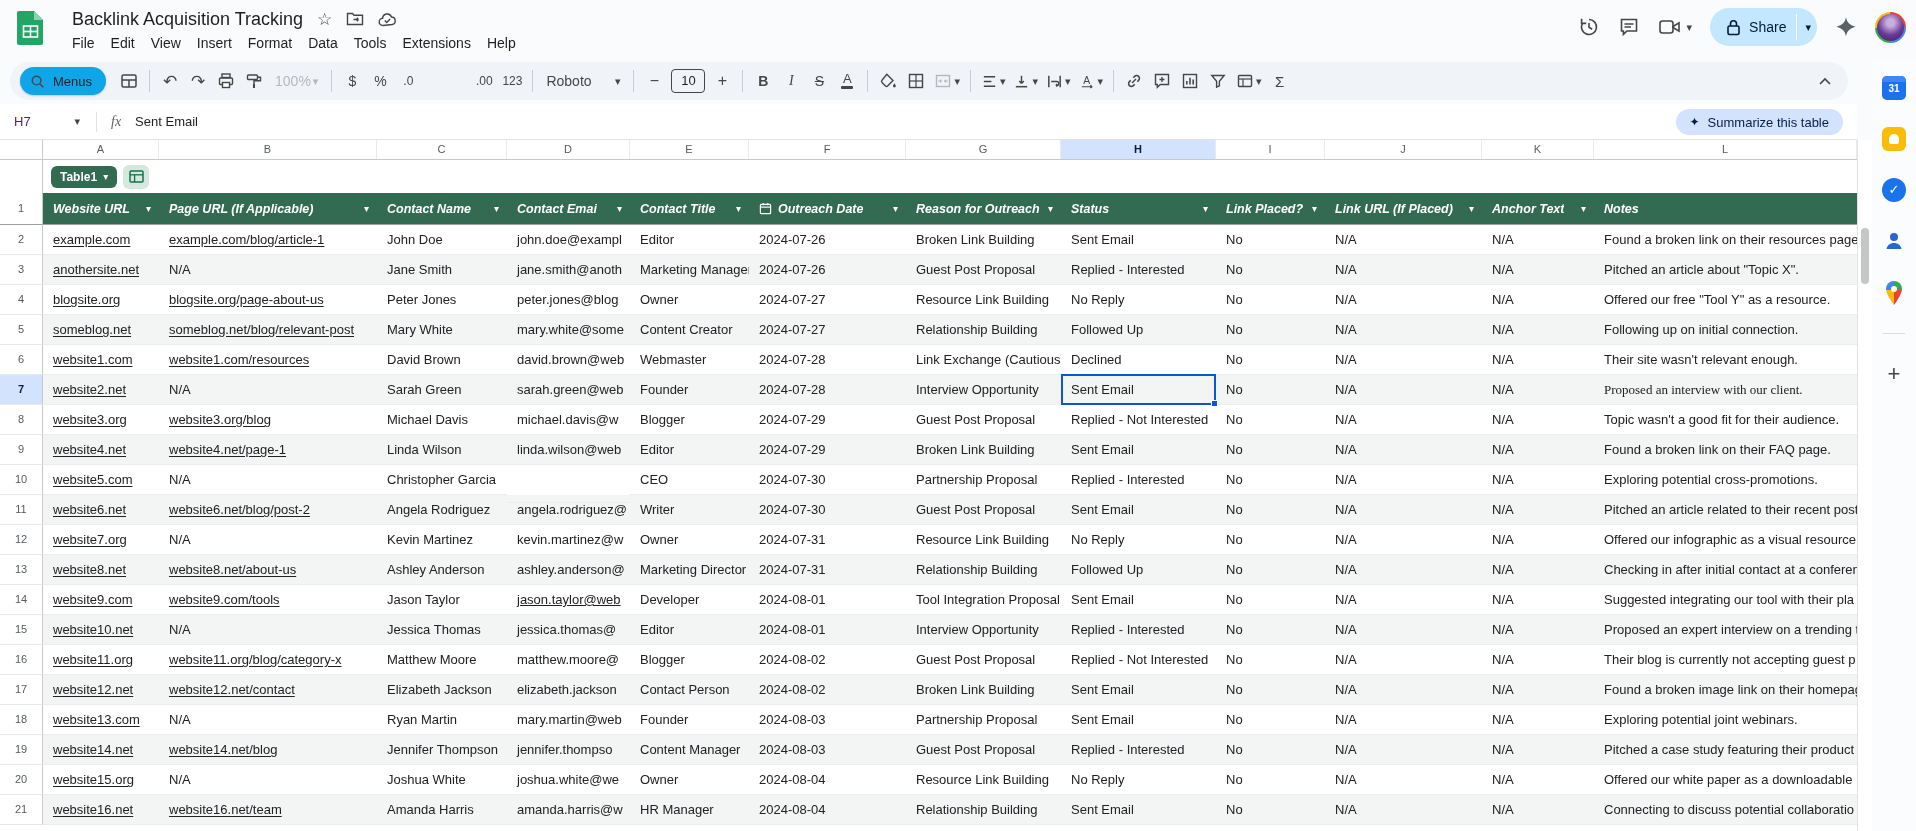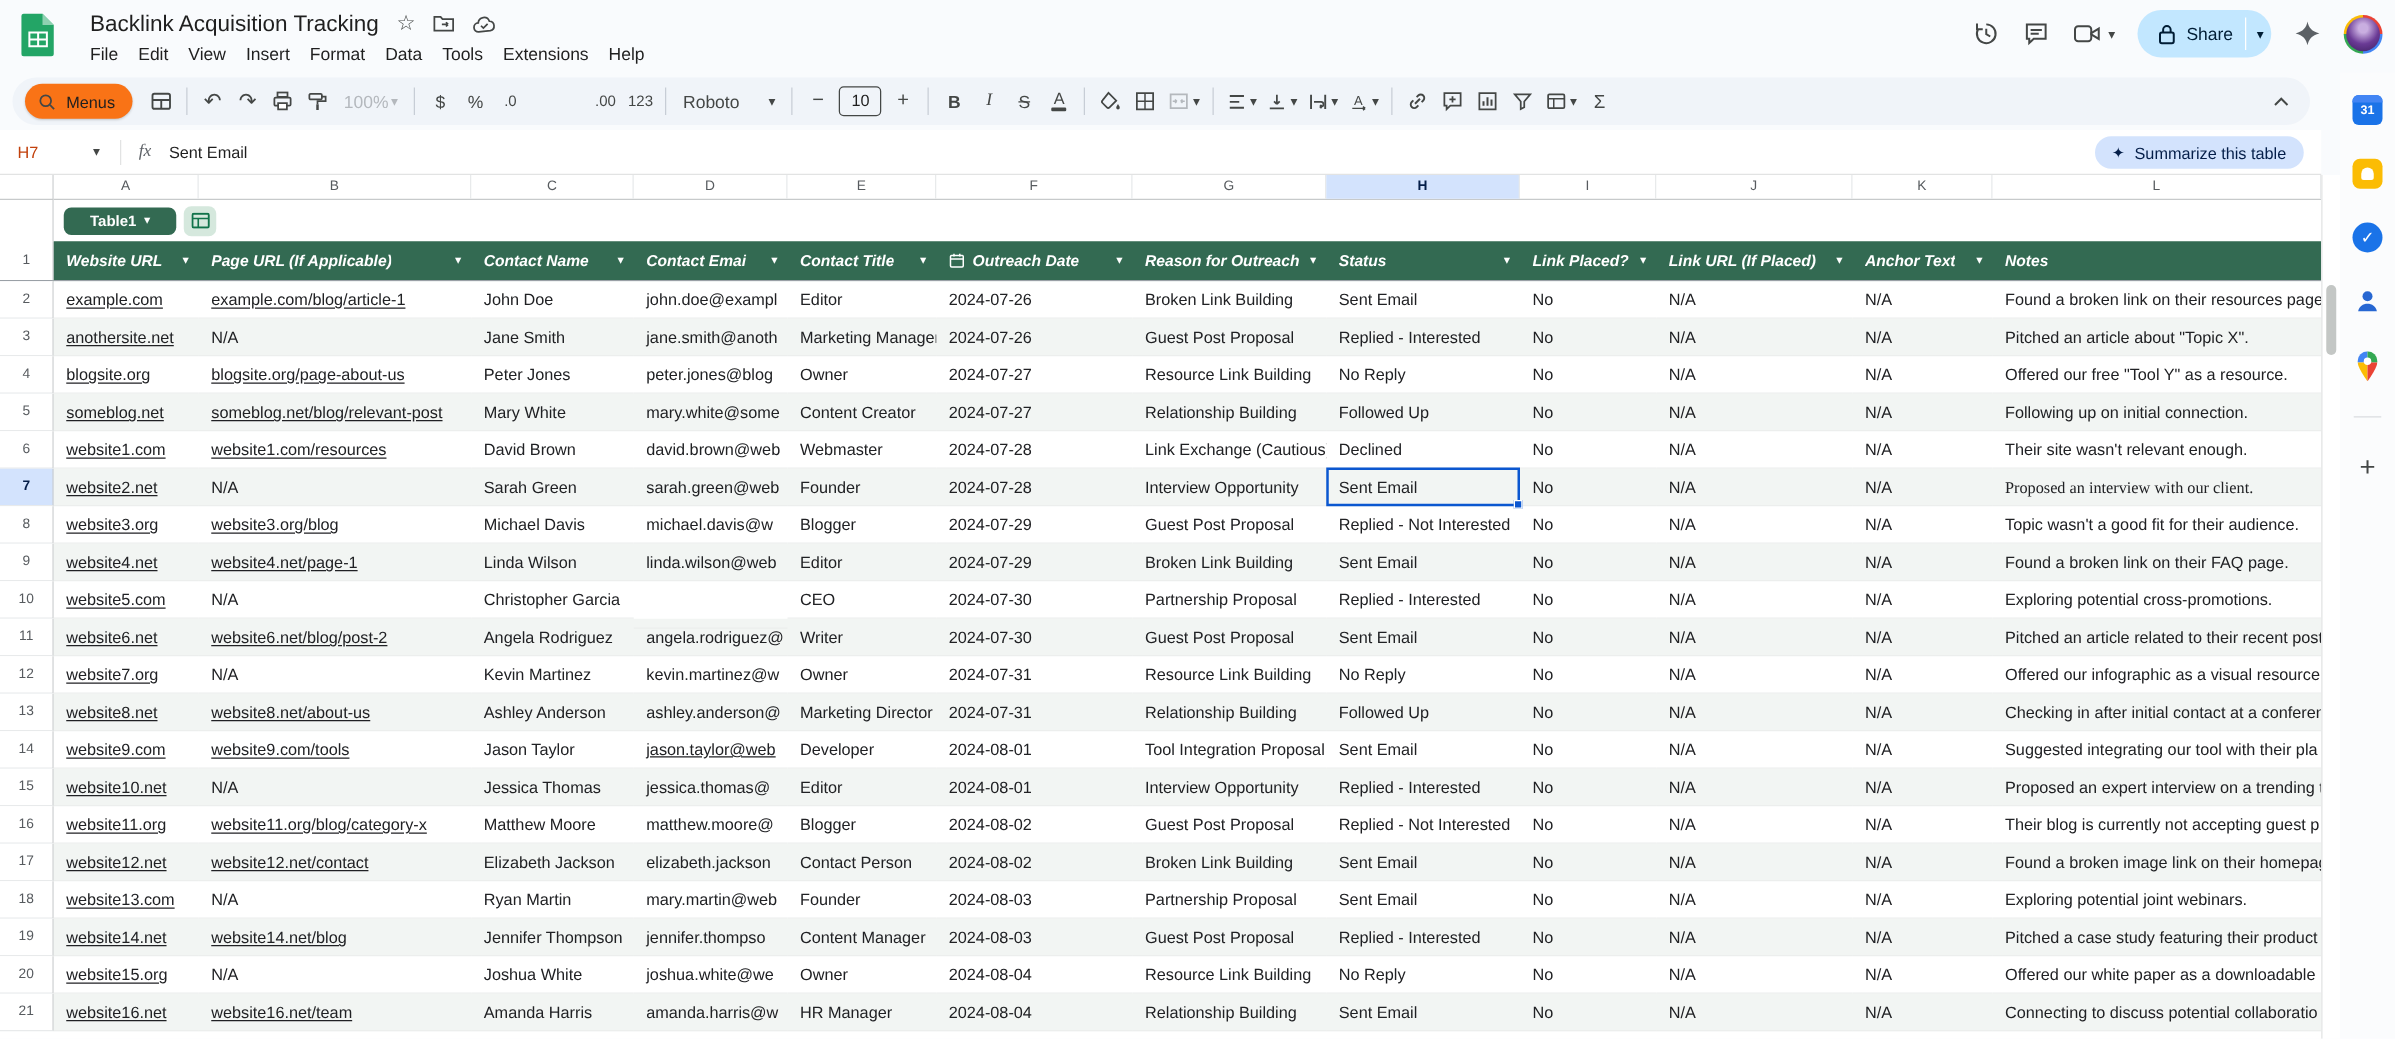--- a/index.html
+++ b/index.html
@@ -22,21 +22,21 @@
   .share-div { width:1px; height:26px; background:#fff; margin-right:8px; }
   .avatar { width:31px; height:31px; border-radius:50%; padding:2px;
     background:conic-gradient(#ea4335 0 25%, #4285f4 25% 50%, #34a853 50% 75%, #fbbc05 75% 100%); }
   .avatar i { display:block; width:27px; height:27px; border-radius:50%;
     background:radial-gradient(circle at 50% 32%, #c9aee0 0 16%, #6a3a95 55%, #3c1f5e); }
   .caret { font-size:11px; color:#444746; }
 
   
   .toolbar { position:absolute; left:10px; top:62px; width:1838px; height:38px; background:#f0f4f9;
     border-radius:19px; display:flex; align-items:center; padding:0 10px; gap:2px; }
-  .menus-pill { display:flex; align-items:center; gap:8px; background:#f97316; height:28px; border-radius:14px;
+  .menus-pill { display:flex; align-items:center; gap:8px; background:#0ea5e9; height:28px; border-radius:14px;
     padding:0 14px 0 10px; box-shadow:0 1px 2px rgba(0,0,0,.18); margin-right:8px; }
   .menus-pill span { font-size:13px; color:#1f1f1f; }
   .t-btn { min-width:26px; height:26px; border-radius:4px; display:flex; align-items:center; justify-content:center;
     color:#444746; font-size:14px; padding:0 3px; gap:2px; }
   .t-btn.wide { padding:0 6px; }
   .t-div { width:1px; height:22px; background:#c7cdd6; margin:0 5px; flex:none; }
   .dis { color:#b4b8bd !important; }
   .dis svg * { stroke:#b4b8bd !important; }
   .fsize { width:34px; height:24px; border:1px solid #444746; border-radius:4px; text-align:center;
     font-size:13px; line-height:22px; color:#1f1f1f; margin:0 2px; }
@@ -45,36 +45,36 @@
   .strike-g { text-decoration:line-through; }
   .tcolor { display:flex; flex-direction:column; align-items:center; line-height:12px; }
   .tcolor b { font-weight:normal; font-size:13px; }
   .tcolor i { width:12px; height:3px; background:#444746; border-radius:1px; margin-top:1px; }
   .t-spacer { flex:1; }
 
   
   .fbar { position:absolute; left:0; top:104px; width:1857px; height:36px; background:#fff;
     display:flex; align-items:center; border-bottom:1px solid #e2e3e3; }
   .namebox { width:88px; display:flex; align-items:center; justify-content:space-between; padding:0 8px 0 14px; }
-  .namebox .ref { font-size:13px; color:#c2410c; }
+  .namebox .ref { font-size:13px; color:#4c1d95; }
   .fdiv { width:1px; height:20px; background:#e2e3e3; margin:0 8px; }
   .fx { font-style:italic; font-family:"Liberation Serif","DejaVu Serif",serif; color:#5f6368; font-size:14px; margin:0 14px 0 6px; }
   .fvalue { font-size:13px; color:#1f1f1f; }
   .summarize { position:absolute; right:14px; top:5px; height:26px; display:flex; align-items:center; gap:8px;
     background:#d3e3fd; border-radius:13px; padding:0 14px; color:#041e49; font-size:13px; }
 
   
   .grid { position:absolute; left:0; top:140px; width:1857px; height:691px; background:#fff; }
   .corner { position:absolute; left:0; top:0; width:43px; height:20px; border-right:1px solid #c7cacb; border-bottom:1px solid #c7cacb; background:#fff; }
   .letters { position:absolute; left:43px; top:0; width:1814px; height:20px; display:flex; border-bottom:1px solid #c7cacb; background:#fff; }
   .letter { flex:none; text-align:center; font-size:11px; color:#575b5f; line-height:19px; border-right:1px solid #e8eaeb; }
   .letter.sel { background:#d3e3fd; color:#041e49; font-weight:bold; }
   .chipstrip { position:absolute; left:43px; top:20px; width:1814px; height:33px; background:#fff; display:flex; align-items:center; padding-left:8px; gap:6px; }
   .chipgutter { position:absolute; left:0; top:20px; width:43px; height:33px; background:#fff; border-right:1px solid #c7cacb; }
-  .tchip { height:22px; background:#336a52; color:#fff; border-radius:6px; display:flex; align-items:center; gap:6px; padding:0 21px; font-size:12px; font-weight:bold; }
+  .tchip { height:22px; background:#336a52; color:#fff; border-radius:6px; display:flex; align-items:center; gap:6px; padding:0 9px; font-size:12px; font-weight:bold; }
   .tchip .caret { color:#fff; font-size:10px; }
   .gridchip { width:26px; height:24px; background:#d5e8dd; border-radius:6px; display:flex; align-items:center; justify-content:center; }
   .gutter { position:absolute; left:0; top:53px; width:43px; }
   .gcell { width:43px; text-align:center; font-size:11px; color:#575b5f; border-right:1px solid #c7cacb; border-bottom:1px solid #e8eaeb; background:#fff; }
   .gcell.hdr { height:32px; line-height:31px; border-bottom:1px solid #9aa0a6; }
   .gcell.r { height:30px; line-height:29px; }
   .gcell.selrow { background:#d3e3fd; color:#041e49; font-weight:bold; }
   .thead { position:absolute; left:43px; top:53px; width:1814px; height:32px; display:flex; background:#336a52; border-bottom:1px solid #9aa0a6; }
   .hcell { flex:none; display:flex; align-items:center; justify-content:space-between; color:#fff; font-size:12.5px; font-weight:bold; padding:0 8px 0 10px; overflow:hidden; white-space:nowrap; }
   .hcell .hl { display:flex; align-items:center; gap:6px; overflow:hidden;font-style:italic; }

